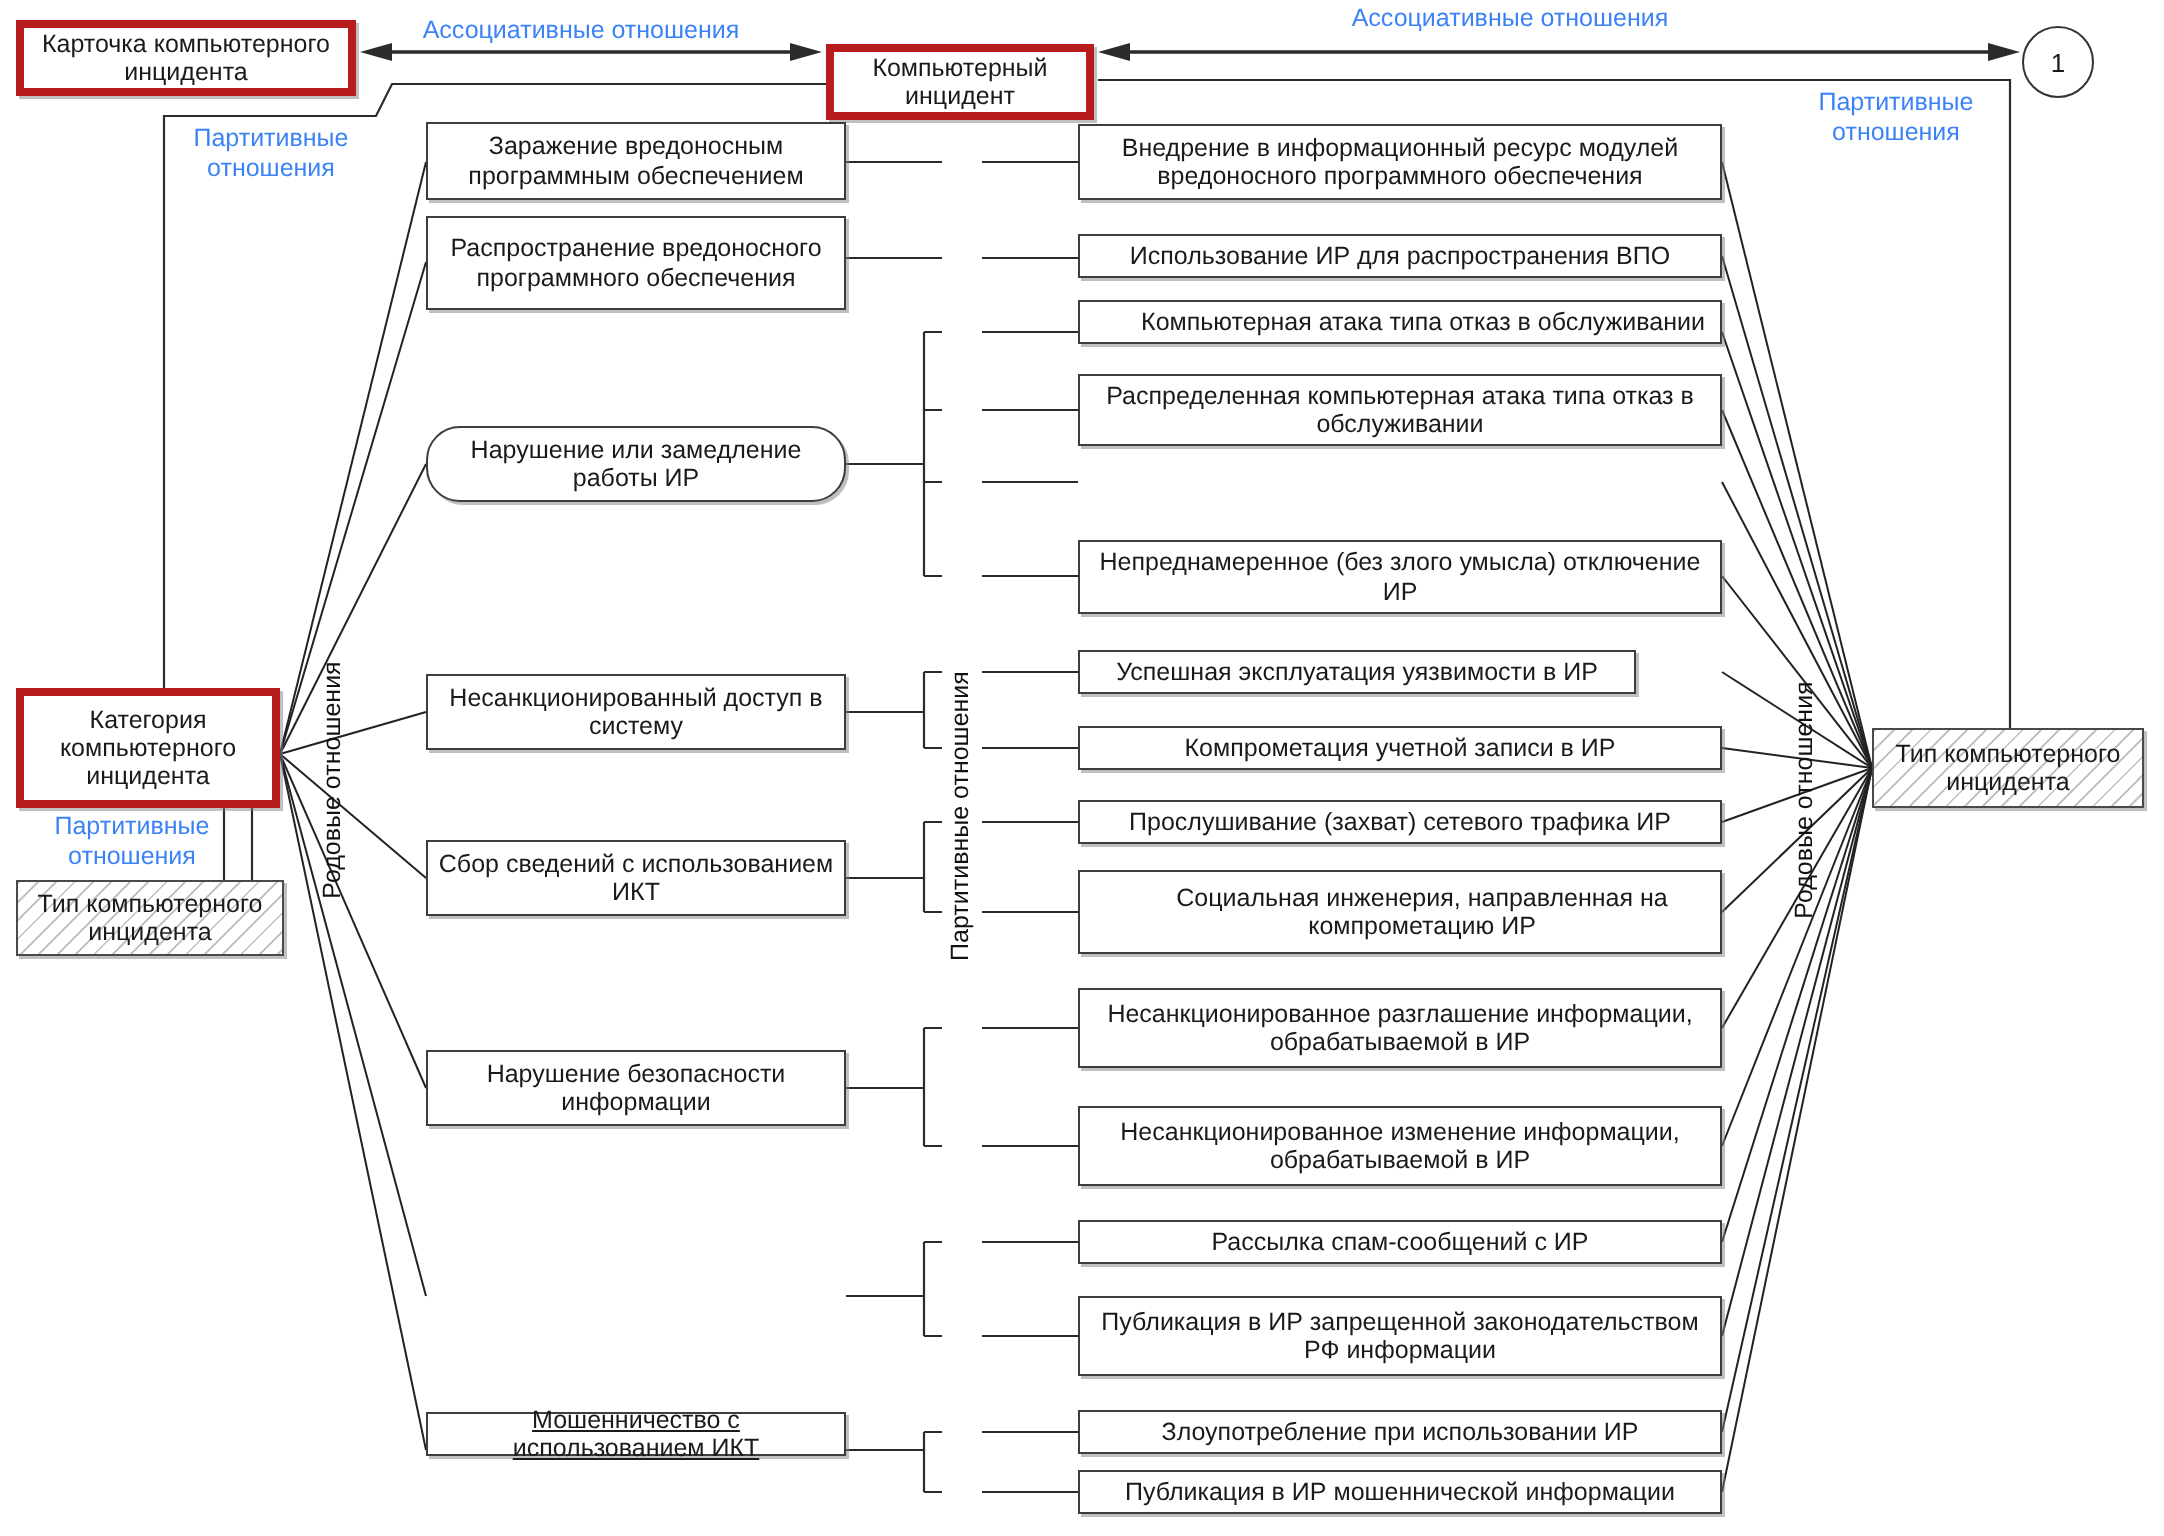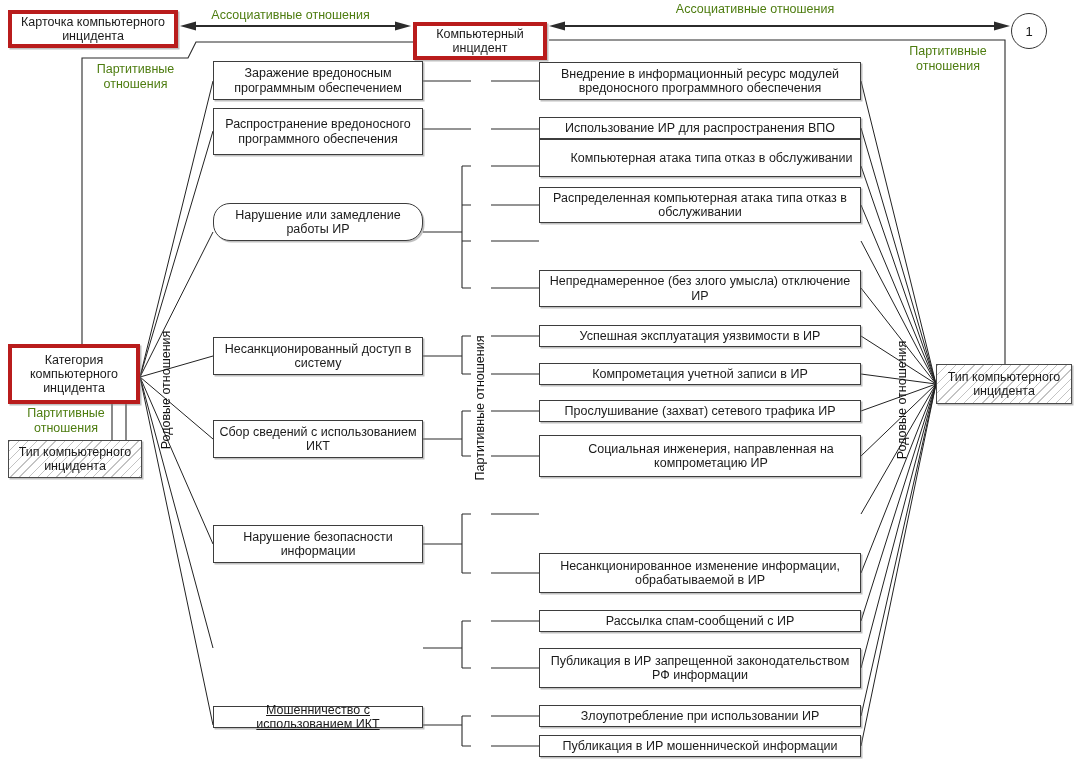--- a/index.html
+++ b/index.html
@@ -6,21 +6,21 @@
   #stage{position:relative;width:1082px;height:768px;background:#fff;overflow:hidden;
          font-family:"Liberation Sans",sans-serif;color:#1a1a1a;}
   svg{position:absolute;left:0;top:0;}
   .node{position:absolute;background:#fff;border:1.4px solid #3d3d3d;
         box-shadow:1.5px 1.5px 0 rgba(130,130,130,.5);
         display:flex;align-items:center;justify-content:center;text-align:center;
         font-size:12.5px;line-height:1.14;padding:1px 4px;box-sizing:border-box;}
   .node.major{border:4px solid #b91c1c;}
   .node.hatched{border:1.5px solid #4a4a4a;
         background-image:repeating-linear-gradient(135deg,#c4c4c4 0 1px,transparent 1px 6.5px);}
-  .rel-label{position:absolute;font-size:12.5px;line-height:1.22;text-align:center;color:#4d7c0f;}
+  .rel-label{position:absolute;font-size:12.5px;line-height:1.22;text-align:center;color:#3b82f6;}
   .vlabel{position:absolute;width:160px;height:16px;white-space:nowrap;text-align:center;
           font-size:12.5px;transform:rotate(-90deg);transform-origin:50% 50%;color:#111;}
   .circle-ref{position:absolute;left:1011px;top:13px;width:34px;height:34px;border-radius:50%;
           border:1.3px solid #333;background:#fff;display:flex;align-items:center;
           justify-content:center;font-size:13px;}
 </style>
 </head>
 <body>
 
 <div id="stage">
@@ -116,35 +116,36 @@
 
   <div class="node major" style="left:8px;top:10px;width:170px;height:38px;">Карточка компьютерного инцидента</div>
   <div class="node major" style="left:413px;top:22px;width:134px;height:38px;">Компьютерный инцидент</div>
   <div class="circle-ref">1</div>
   <div class="node major" style="left:8px;top:344px;width:132px;height:60px;">Категория компьютерного инцидента</div>
   <div class="node hatched" style="left:8px;top:440px;width:134px;height:38px;">Тип компьютерного инцидента</div>
   <div class="node hatched" style="left:936px;top:364px;width:136px;height:40px;">Тип компьютерного инцидента</div>
 
   <div class="node" style="left:213px;top:61px;width:210px;height:39px;">Заражение вредоносным программным обеспечением</div>
   <div class="node" style="left:213px;top:108px;width:210px;height:47px;">Распространение вредоносного программного обеспечения</div>
-  <div class="node" style="left:213px;top:203px;width:210px;height:38px;border-radius:17px;">Нарушение или замедление работы ИР</div>
+  <div class="node" style="left:213px;top:213px;width:210px;height:38px;border-radius:17px;">Нарушение или замедление работы ИР</div>
   <div class="node" style="left:213px;top:337px;width:210px;height:38px;">Несанкционированный доступ в систему</div>
   <div class="node" style="left:213px;top:420px;width:210px;height:38px;">Сбор сведений с использованием ИКТ</div>
   <div class="node" style="left:213px;top:525px;width:210px;height:38px;">Нарушение безопасности информации</div>
   <div class="node" style="left:213px;top:706px;width:210px;height:22px;text-decoration:underline;">Мошенничество с использованием ИКТ</div>
 
   <div class="node" style="left:539px;top:62px;width:322px;height:38px;">Внедрение в информационный ресурс модулей вредоносного программного обеспечения</div>
   <div class="node" style="left:539px;top:117px;width:322px;height:22px;">Использование ИР для распространения ВПО</div>
-  <div class="node" style="left:539px;top:139px;width:322px;height:38px;padding-left:27px;">Компьютерная атака типа отказ в обслуживании</div>
+  <div class="node" style="left:539px;top:150px;width:322px;height:22px;padding-left:27px;">Компьютерная атака типа отказ в обслуживании</div>
   <div class="node" style="left:539px;top:187px;width:322px;height:36px;">Распределенная компьютерная атака типа отказ в обслуживании</div>
   <div class="node" style="left:539px;top:270px;width:322px;height:37px;">Непреднамеренное (без злого умысла) отключение ИР</div>
-  <div class="node" style="left:539px;top:325px;width:322px;height:22px;">Успешная эксплуатация уязвимости в ИР</div>
+  <div class="node" style="left:539px;top:325px;width:279px;height:22px;">Успешная эксплуатация уязвимости в ИР</div>
   <div class="node" style="left:539px;top:363px;width:322px;height:22px;">Компрометация учетной записи в ИР</div>
   <div class="node" style="left:539px;top:400px;width:322px;height:22px;">Прослушивание (захват) сетевого трафика ИР</div>
   <div class="node" style="left:539px;top:435px;width:322px;height:42px;padding-left:26px;">Социальная инженерия, направленная на компрометацию ИР</div>
+  <div class="node" style="left:539px;top:494px;width:322px;height:40px;">Несанкционированное разглашение информации, обрабатываемой в ИР</div>
   <div class="node" style="left:539px;top:553px;width:322px;height:40px;">Несанкционированное изменение информации, обрабатываемой в ИР</div>
   <div class="node" style="left:539px;top:610px;width:322px;height:22px;">Рассылка спам-сообщений с ИР</div>
   <div class="node" style="left:539px;top:648px;width:322px;height:40px;">Публикация в ИР запрещенной законодательством РФ информации</div>
   <div class="node" style="left:539px;top:705px;width:322px;height:22px;">Злоупотребление при использовании ИР</div>
   <div class="node" style="left:539px;top:735px;width:322px;height:22px;">Публикация в ИР мошеннической информации</div>
 
   <div class="rel-label" style="left:198px;top:8px;width:185px;">Ассоциативные отношения</div>
   <div class="rel-label" style="left:655px;top:2px;width:200px;">Ассоциативные отношения</div>
   <div class="rel-label" style="left:88px;top:62px;width:95px;">Партитивные отношения</div>
   <div class="rel-label" style="left:898px;top:44px;width:100px;">Партитивные отношения</div>

